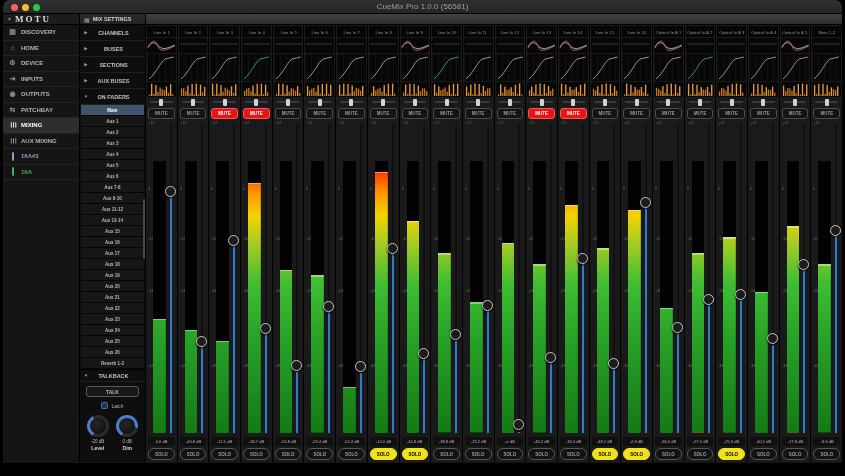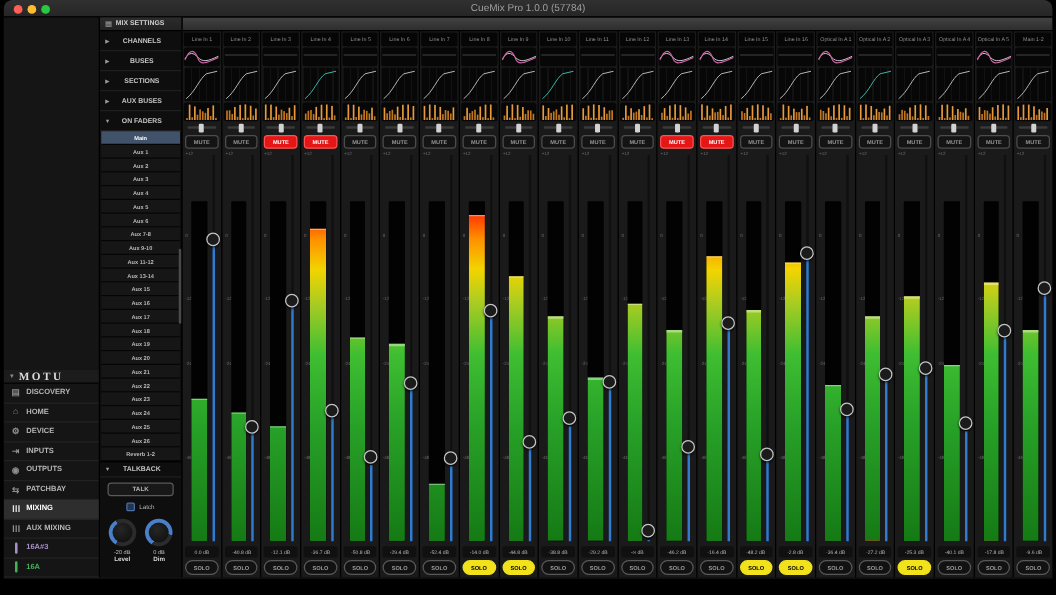--- a/index.html
+++ b/index.html
@@ -10,21 +10,21 @@
   
   #titlebar { height:14px; background:linear-gradient(#303030,#262626); position:relative;
               display:flex; align-items:center; justify-content:center; border-bottom:1px solid #000; }
   #titlebar .title { font-size:8px; color:#9f9f9f; }
   .lights { position:absolute; left:8px; top:3.5px; display:flex; gap:4px; }
   .light { width:7px; height:7px; border-radius:50%; }
 
   #content { display:flex; height:448px; }
 
   
-  #sidebar1 { width:77px; background:#151515; border-right:1px solid #000; display:flex; flex-direction:column;justify-content:flex-end; }
+  #sidebar1 { width:77px; background:#151515; border-right:1px solid #000; display:flex; flex-direction:column; }
   #logo-row { height:11px; background:#1c1c1c; border-bottom:1px solid #000;
               display:flex; align-items:center; padding-left:4px; gap:3px; }
   #logo-row .arr { color:#8a8a8a; font-size:5px; }
   #logo-row .logo { font-family:"Liberation Serif", serif; font-weight:bold; letter-spacing:2px;
                     color:#dcdcdc; font-size:9px; }
   .nav-item { height:15.5px; display:flex; align-items:center; gap:4px; padding-left:5px;
               border-bottom:1px solid #222; color:#b5b5b5; font-size:6px; font-weight:bold; cursor:default; }
   .nav-item .ni { width:9px; text-align:center; font-size:7px; color:#8f8f8f; display:inline-block; }
   .nav-item.active { background:#2e2e2e; color:#fff; }
   .nav-item.active .ni { color:#e5e5e5; }
@@ -103,21 +103,21 @@
 </head>
 <body>
 
 <div id="window">
   <div id="titlebar">
     <div class="lights">
       <div class="light" id="lt-close" style="background: rgb(255, 95, 87);"></div>
       <div class="light" id="lt-min" style="background: rgb(254, 188, 46);"></div>
       <div class="light" id="lt-zoom" style="background: rgb(40, 200, 64);"></div>
     </div>
-    <div class="title">CueMix Pro 1.0.0 (57784)</div>
+    <div class="title">CueMix Pro 1.0.0 (56581)</div>
   </div>
 
   <div id="content">
 
     <div id="sidebar1">
       <div id="logo-row">
         <span class="arr">▼</span>
         <span class="logo">MOTU</span>
       </div>
       <div id="nav-items">

